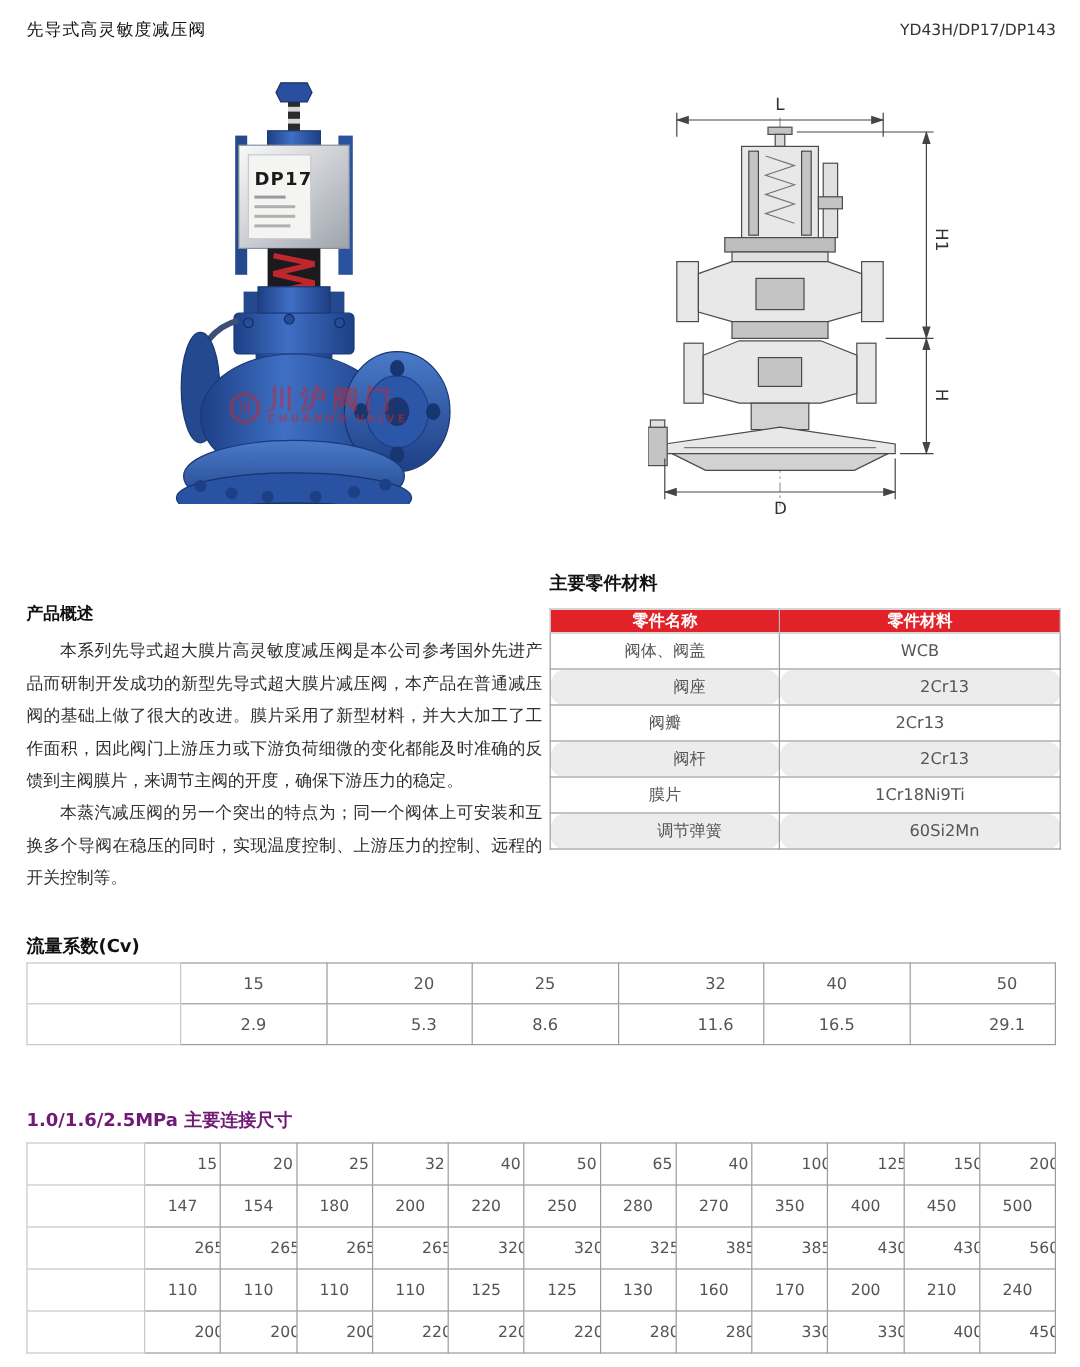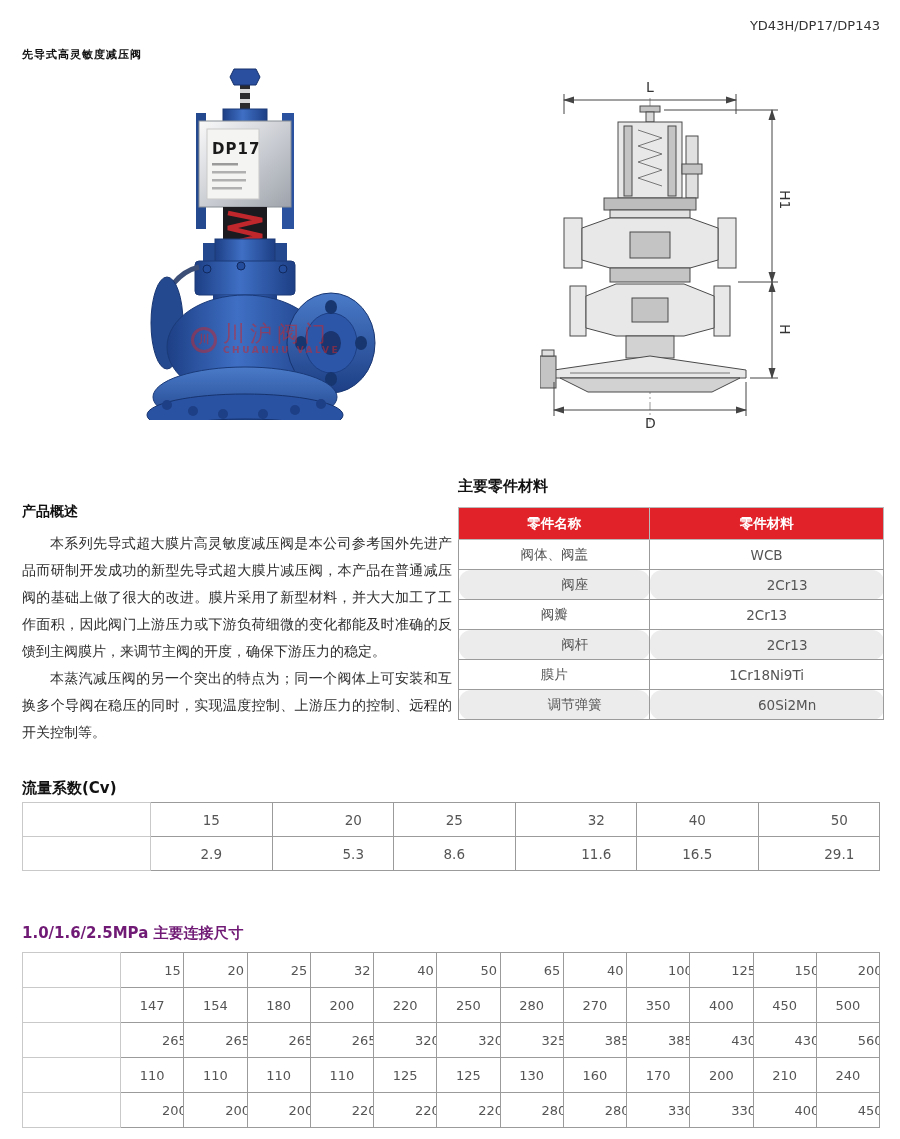--- a/index.html
+++ b/index.html
@@ -5,45 +5,45 @@
   * { margin:0; padding:0; box-sizing:border-box; }
   html,body { background:#fff; }
   body {
     width:900px; height:1139px; position:relative;
     font-family:"DejaVu Sans","Liberation Sans",sans-serif;
     color:#222; overflow:hidden;
   }
   .page { position:relative; width:900px; height:1139px; background:#fff; }
 
   
-  .page-title { position:absolute; left:22px; top:16px; font-size:11px; font-weight:bold; color:#111; letter-spacing:1px;margin-top:31px; }
+  .page-title { position:absolute; left:22px; top:16px; font-size:14px; font-weight:normal; color:#111; letter-spacing:1px; }
   .model-code { position:absolute; right:20px; top:18px; font-size:13px; color:#333; }
 
   
   .photo-wrap { position:absolute; left:95px; top:55px; width:295px; height:365px; }
   .drawing-wrap { position:absolute; left:540px; top:70px; width:352px; height:362px; }
   .watermark { position:absolute; left:96px; top:268px; display:flex; align-items:center; gap:6px;
                color:rgba(200,40,45,.55); pointer-events:none; }
   .watermark .wm-logo { width:26px; height:26px; border:3px solid rgba(200,40,45,.5); border-radius:50%;
                display:flex; align-items:center; justify-content:center; font-size:11px; font-weight:bold; }
-  .watermark .wm-cn { font-size:22px; font-weight:normal; letter-spacing:5px; line-height:22px; }
+  .watermark .wm-cn { font-size:22px; font-weight:bold; letter-spacing:5px; line-height:22px; }
   .watermark .wm-en { font-size:9px; font-weight:bold; letter-spacing:2.5px; line-height:11px; }
 
   
   .overview { position:absolute; left:22px; top:479px; width:430px;margin-top:24px; }
   .overview h2 { font-size:14px; font-weight:bold; color:#111; margin-bottom:9px; }
   .overview p { font-size:14px; line-height:27px; text-align:justify; text-indent:2em; color:#2e2e2e; }
 
   
   .materials { position:absolute; left:458px; top:477px; width:426px; }
   .materials h2 { font-size:15px; font-weight:bold; color:#111; margin-bottom:11px; }
   table { border-collapse:collapse; width:100%; table-layout:fixed; }
   td, th { border:1px solid #9b9b9b; text-align:center; vertical-align:middle;
            font-size:13.5px; color:#555; overflow:hidden; white-space:nowrap; }
-  .materials th { background:#e12228; color:#fff; font-weight:bold; height:32px; border-color:#b9b9b9; }
+  .materials th { background:#e12228; color:#fff; font-weight:bold; height:20px; border-color:#b9b9b9; }
   .materials td { height:30px; background:#fff;border-radius:12px; }
   .materials th:first-child, .materials td:first-child { width:45%; }
   td.shaded { background:#ececec;padding-left:41px; }
   td.label-cell { background:#e12228; color:#fff; font-weight:bold; border-color:#c9c9c9; }
 
   
   .cv { position:absolute; left:22px; top:779px; width:858px; }
   .cv h2 { font-size:15px; font-weight:bold; color:#111; margin-bottom:4px; }
   .cv td { height:34px; background:#fff; }
   .cv td.label-cell { width:128px; }

